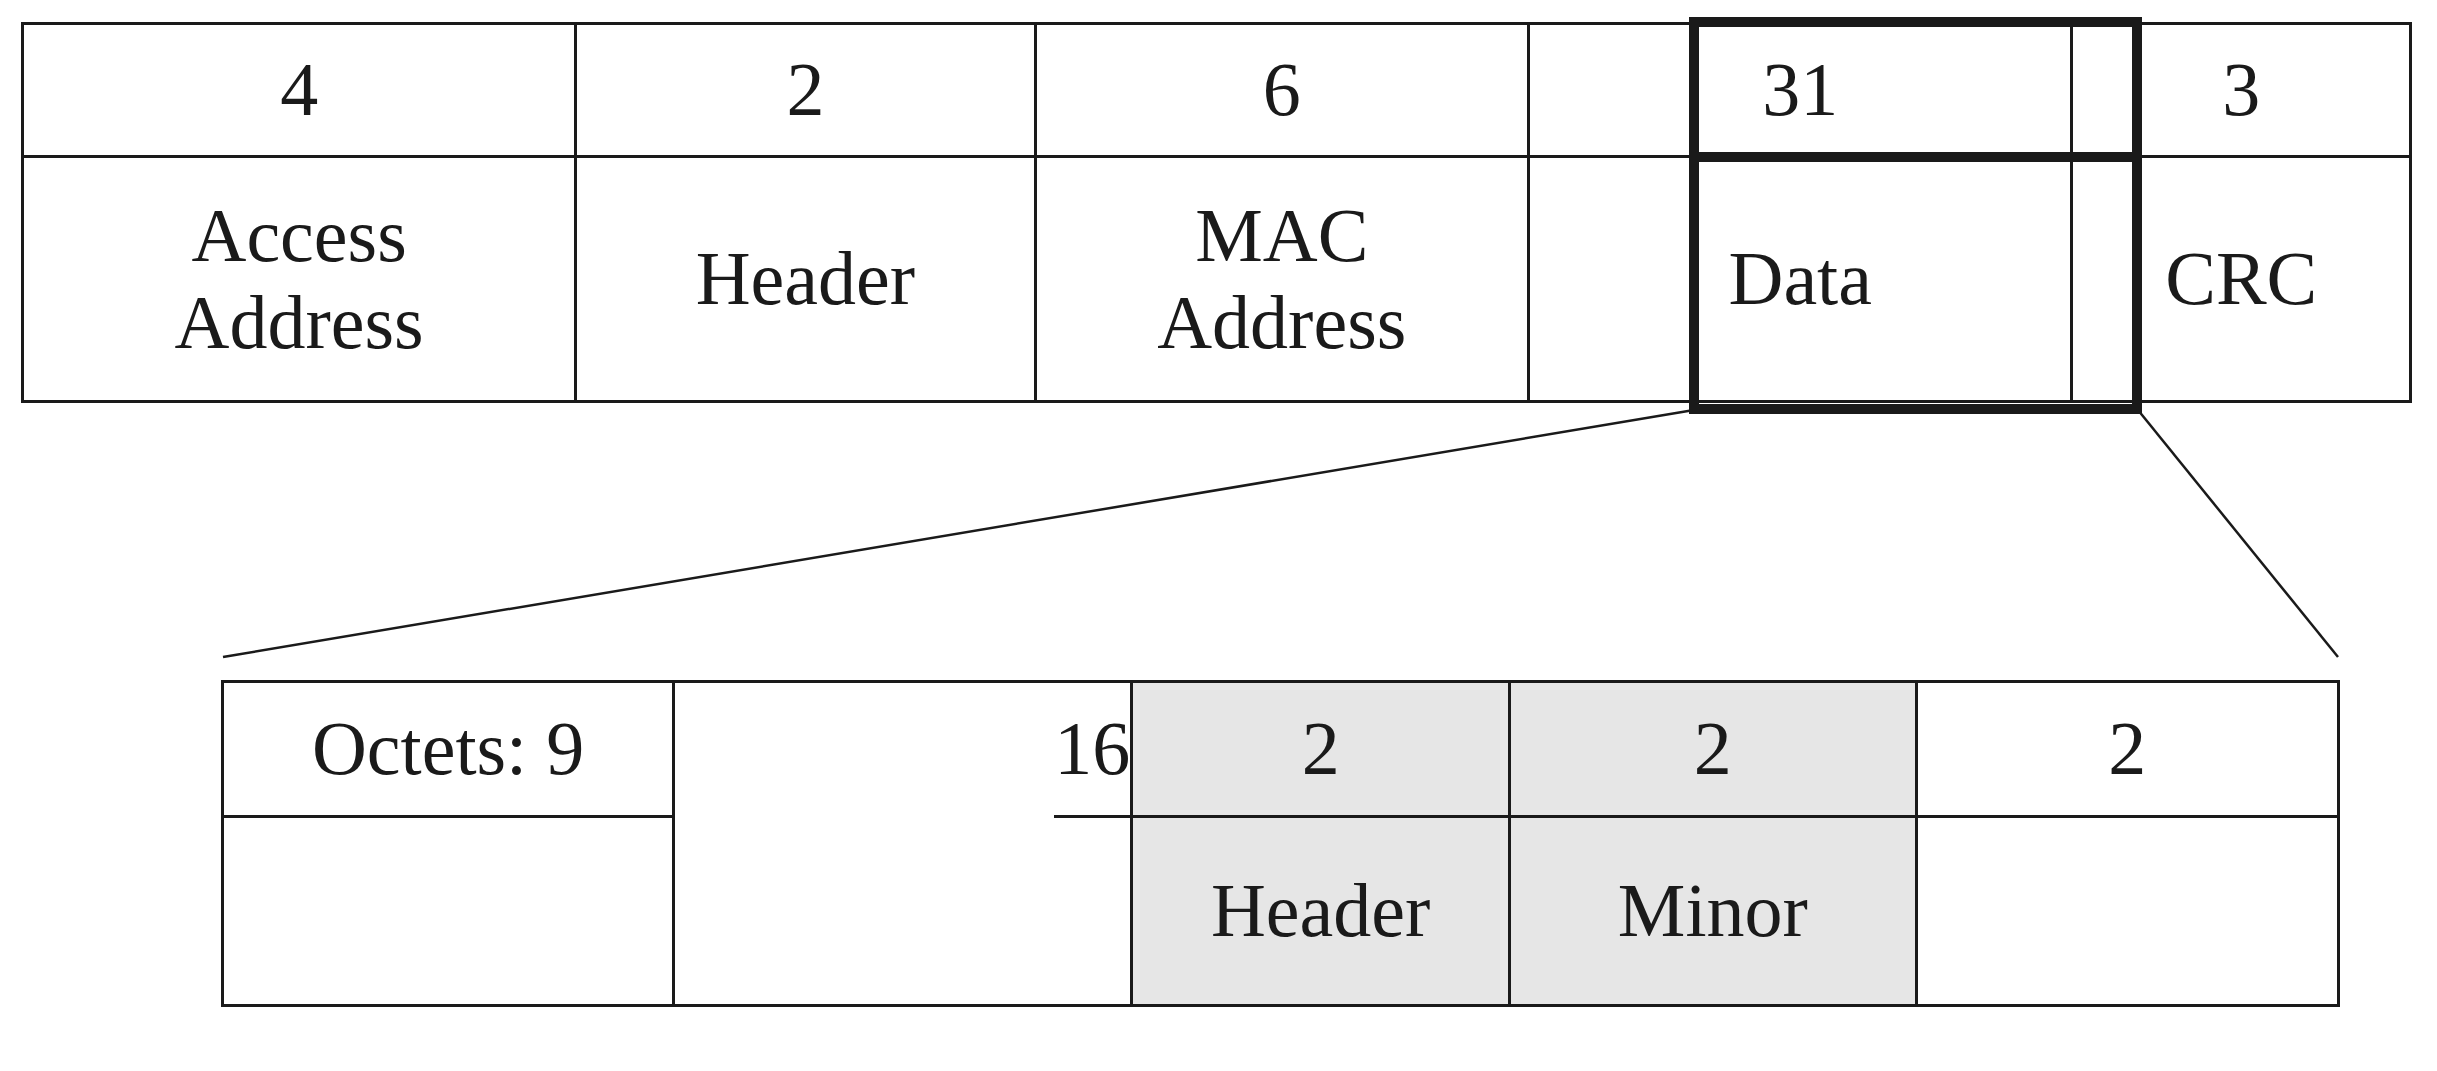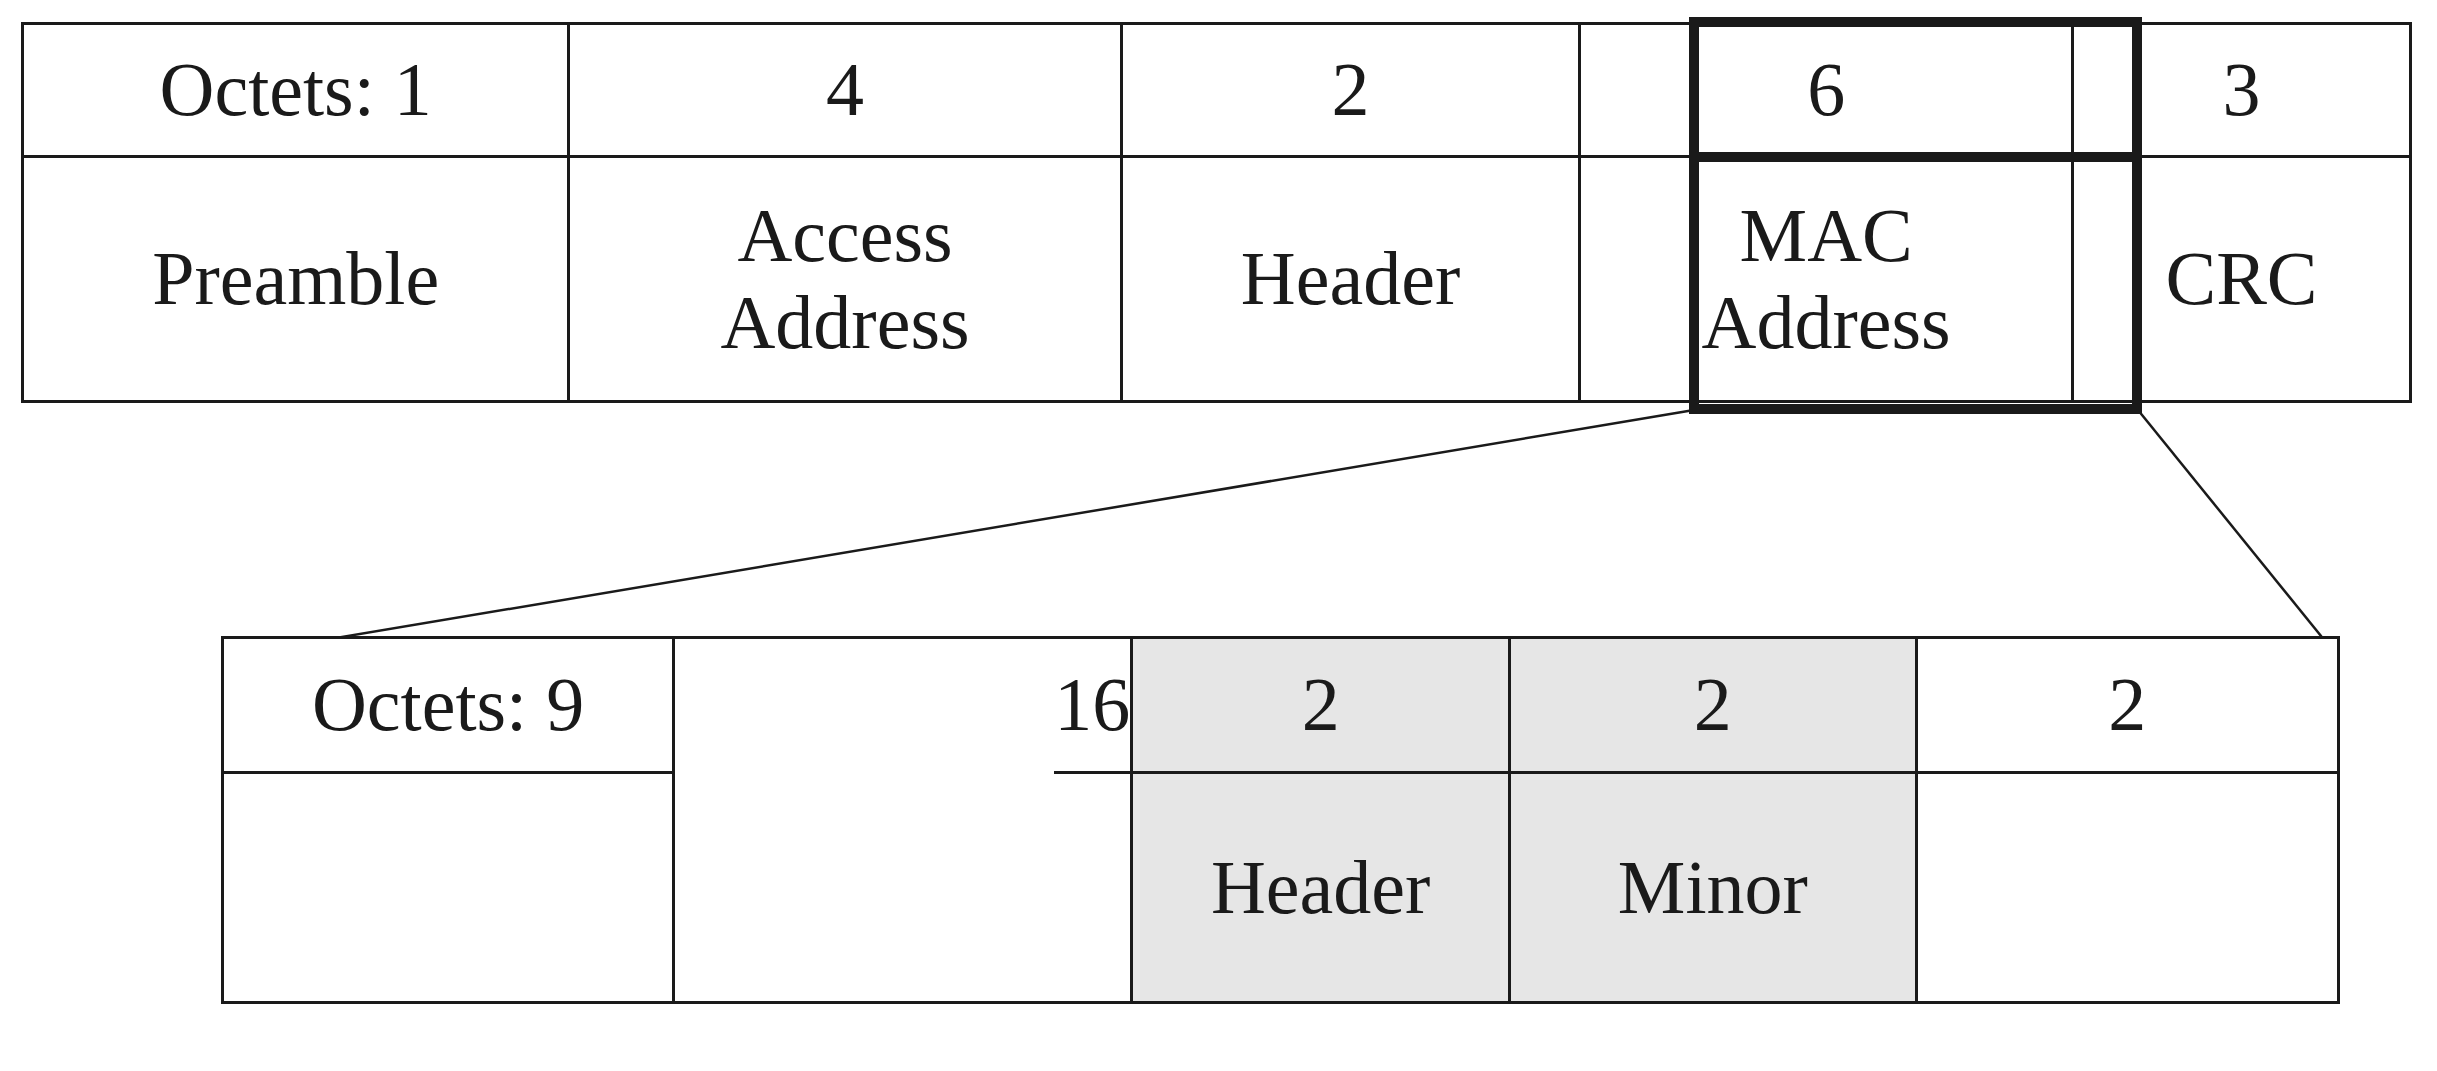--- a/index.html
+++ b/index.html
@@ -33,23 +33,23 @@
     background: #ffffff;
   }
   .tbl--packet {
     left: 21px;
     top: 22px;
     width: 2391px;
     height: 381px;
   }
   .tbl--payload {
     left: 221px;
-    top: 636px;
+    top: 680px;
     width: 2119px;
-    height: 368px;
+    height: 327px;
   }
   .col {
     display: flex;
     flex-direction: column;
     border-right: 3px solid #1a1a1a;
     box-sizing: border-box;
     min-width: 0;
   }
   .col:last-child {
     border-right: none;
@@ -100,42 +100,42 @@
 
 <div class="canvas">
 
   <svg class="connector-svg" viewBox="0 0 2437 1071" xmlns="http://www.w3.org/2000/svg">
     <line x1="1694" y1="410" x2="223" y2="657" stroke="#1a1a1a" stroke-width="2.5"></line>
     <line x1="2138" y1="410" x2="2338" y2="657" stroke="#1a1a1a" stroke-width="2.5"></line>
   </svg>
 
   <div class="tbl tbl--packet">
 
-    <div class="col" style="flex: 446 0 0;">
-      <div class="cell cell--octets">Octets: 1</div>
-      <div class="cell cell--label">Preamble</div>
-    </div>
 
     <div class="col" style="flex: 451 0 0;">
       <div class="cell cell--octets">4</div>
       <div class="cell cell--label">Access
 Address</div>
     </div>
 
     <div class="col" style="flex: 374 0 0;">
       <div class="cell cell--octets">2</div>
       <div class="cell cell--label">Header</div>
     </div>
 
     <div class="col" style="flex: 402 0 0;">
       <div class="cell cell--octets">6</div>
       <div class="cell cell--label">MAC
 Address</div>
     </div>
 
+    <div class="col" style="flex: 443 0 0;">
+      <div class="cell cell--octets">31</div>
+      <div class="cell cell--label">Data</div>
+    </div>
 
     <div class="col" style="flex: 275 0 0;">
       <div class="cell cell--octets">3</div>
       <div class="cell cell--label">CRC</div>
     </div>
 
   </div>
 
   <div class="data-outline">
     <div class="data-outline__divider"></div>

